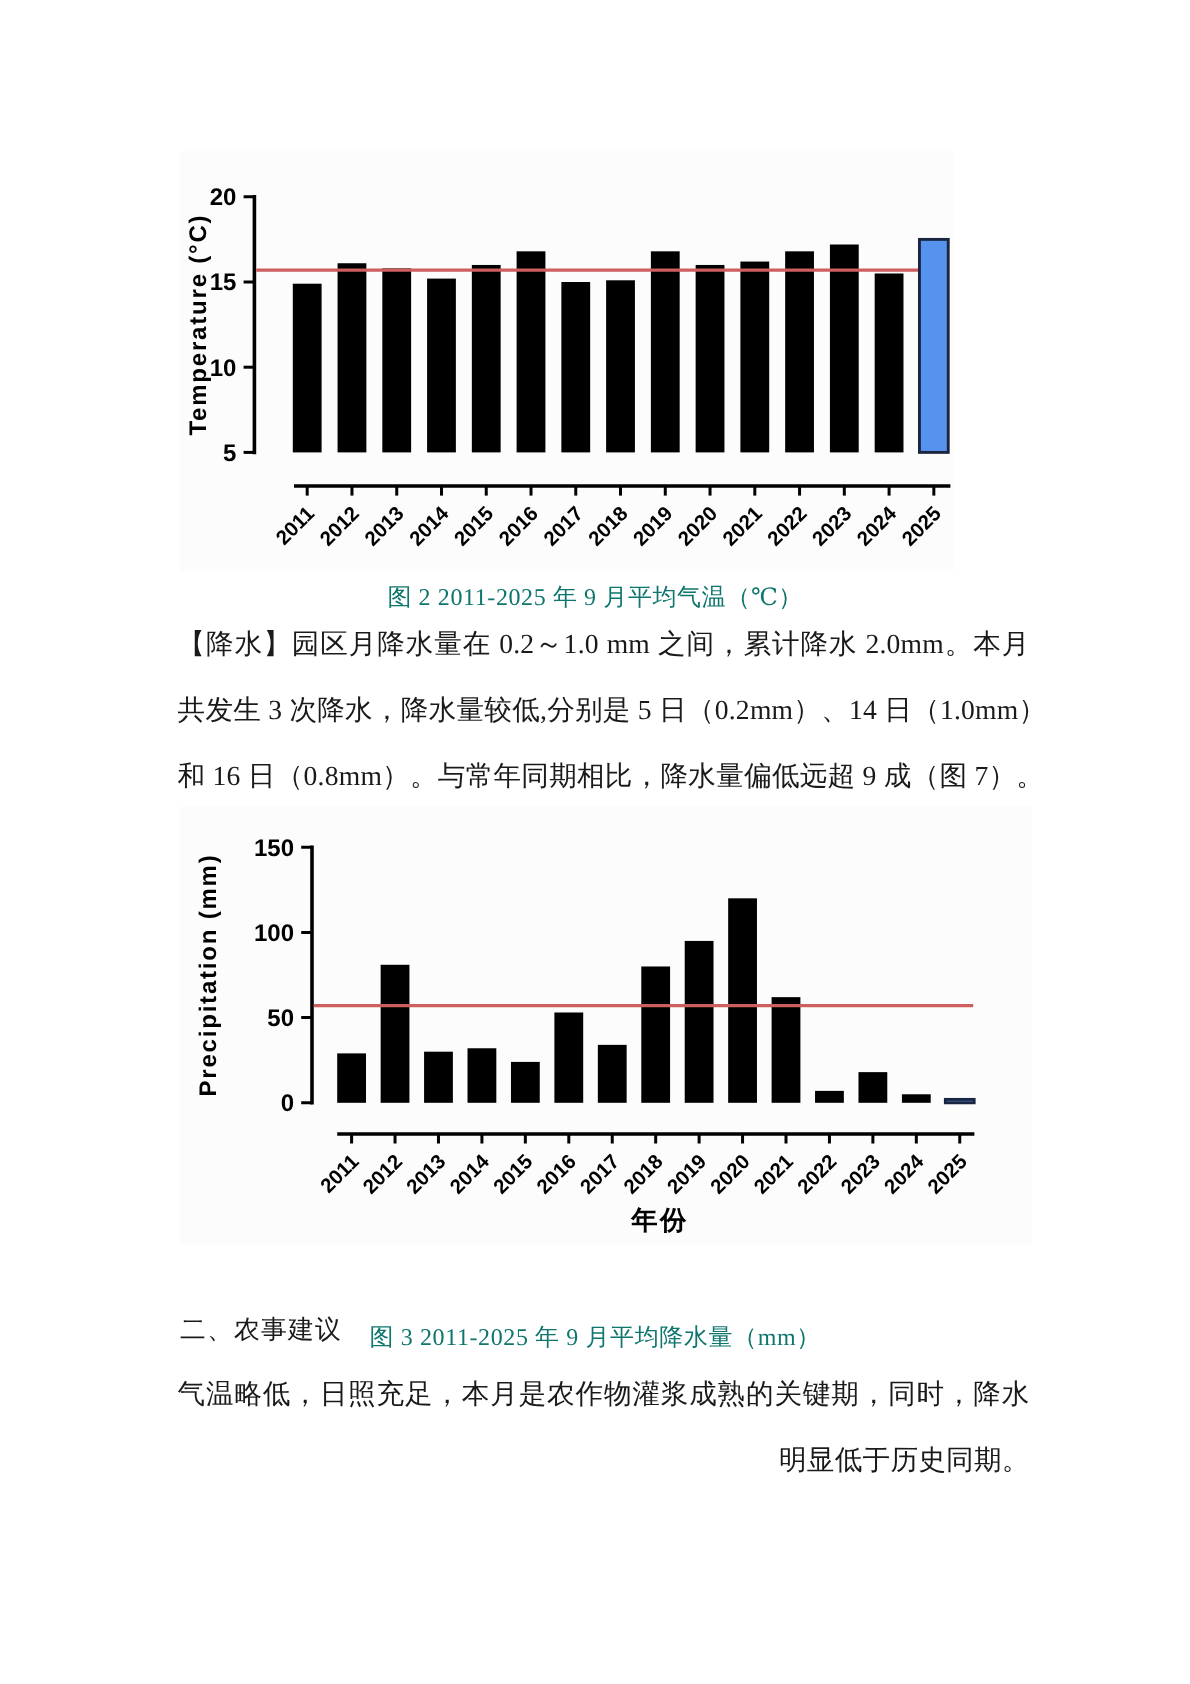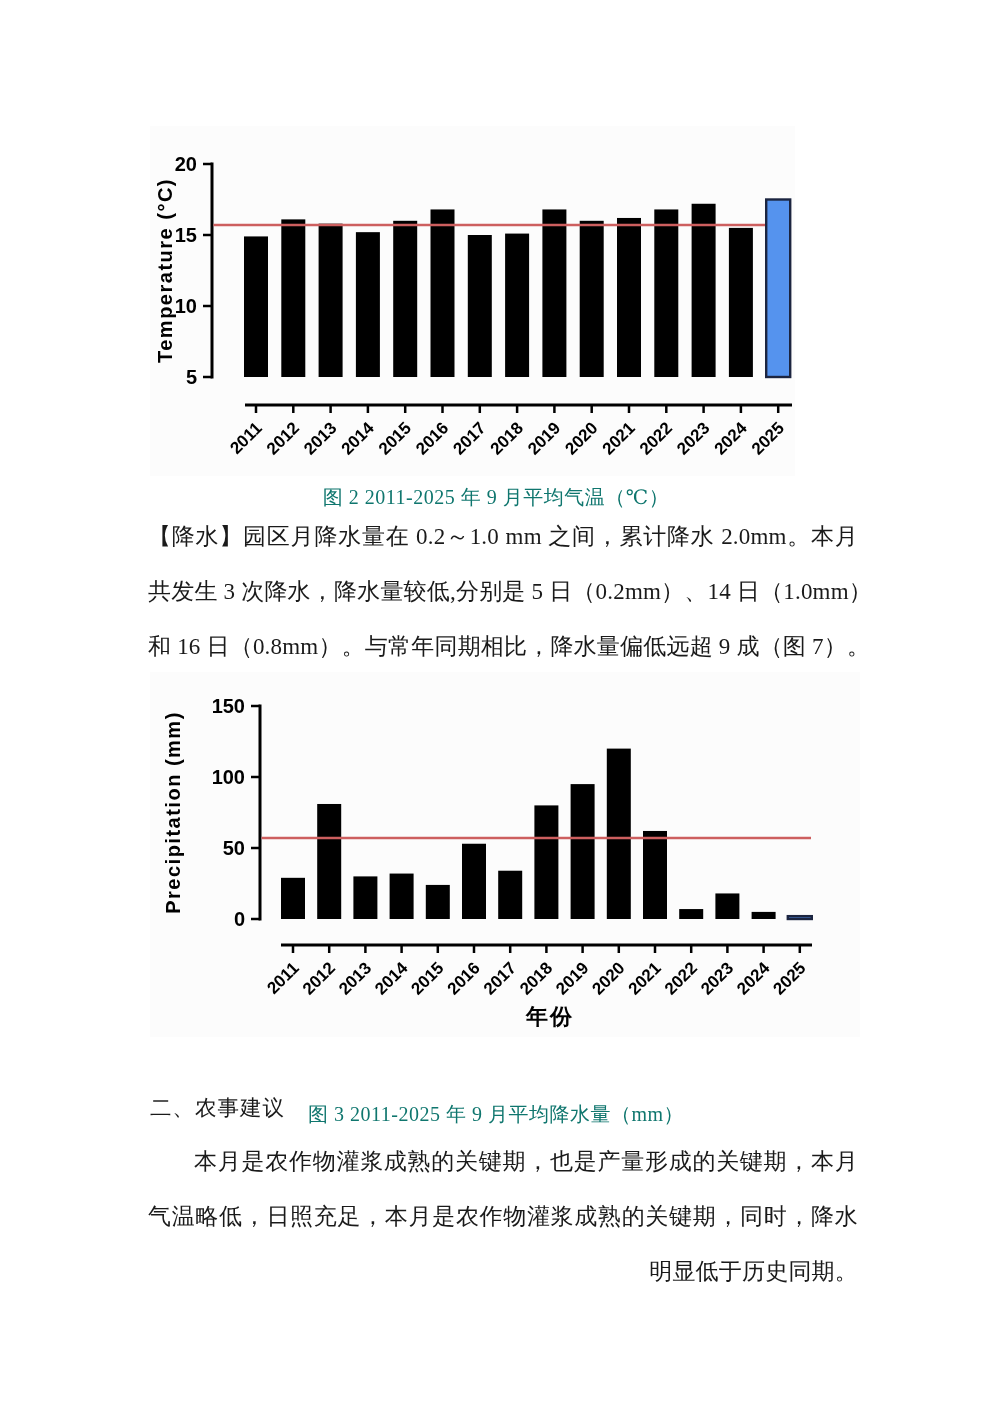--- a/index.html
+++ b/index.html
@@ -173,18 +173,17 @@
         <text x="656.8000000000001" y="297" text-anchor="end" font-size="17" transform="rotate(-45 656.8000000000001 297)">2025</text>
         <text x="400" y="352" text-anchor="middle" font-size="22" letter-spacing="2">年份</text>
       </svg>
   </div>
 
   <div id="caption-fig3" class="caption">图 3 2011-2025 年 9 月平均降水量（mm）</div>
 
   <div id="heading-advice">二、农事建议</div>
 
   <div id="para-advice" class="para">
-    <div class="jline indent2">本月是农作物灌浆成熟的关键期，也是产量形成的关键期，本月</div>
     <div class="jline">气温略低，日照充足，本月是农作物灌浆成熟的关键期，同时，降水</div>
     <div class="jline-last">明显低于历史同期。</div>
   </div>
 
 </div>
 
 </body></html>

